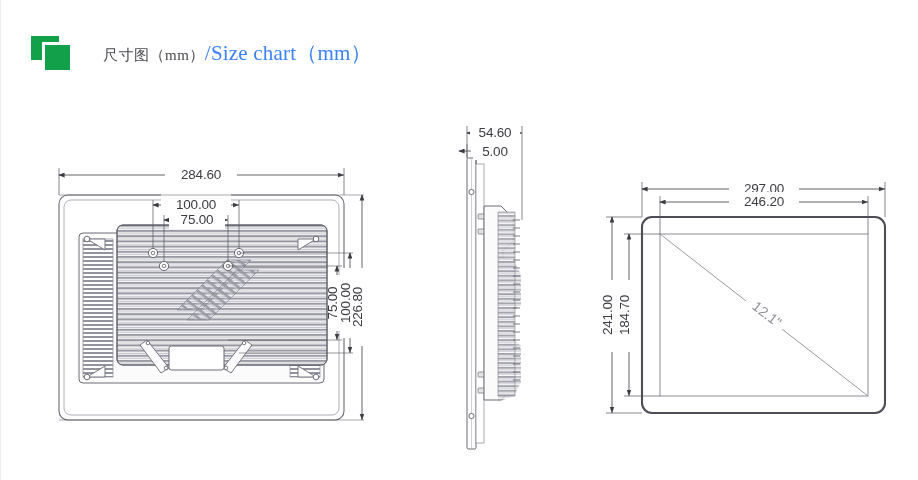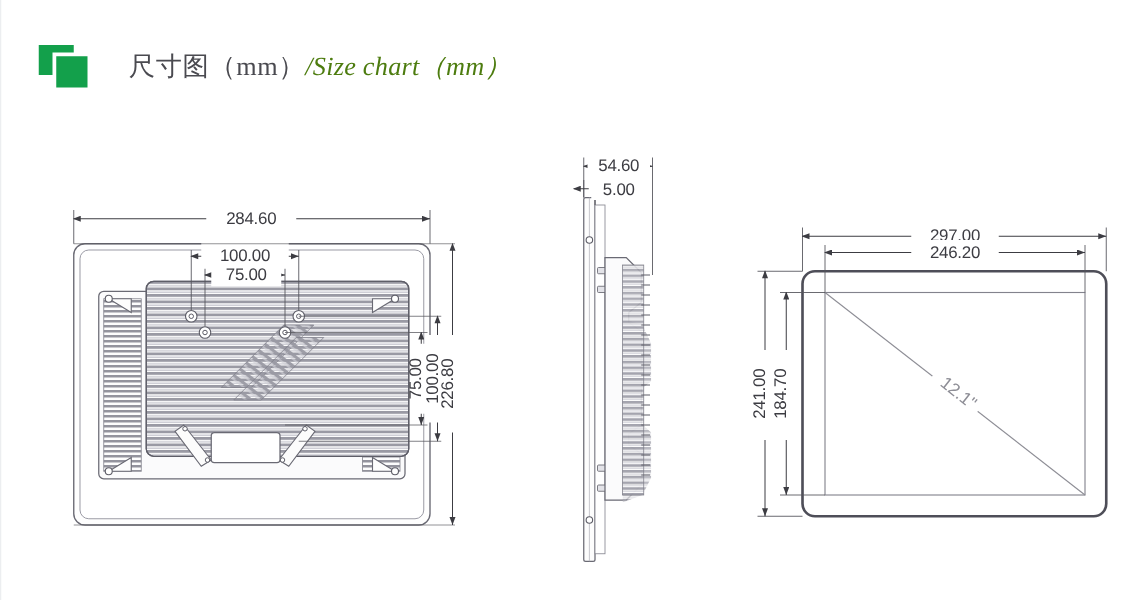--- a/index.html
+++ b/index.html
@@ -14,22 +14,22 @@
   }
   .page{position:absolute;inset:0;}
 
   
   .header{position:absolute;left:30px;top:36px;display:flex;align-items:center;}
   .logo{position:relative;width:44px;height:34px;flex:0 0 auto;}
   .logo .sq-back{position:absolute;left:0;top:0;width:28px;height:24px;background:#13a04b;}
   .logo .sq-front{position:absolute;left:14px;top:9px;width:25px;height:25px;background:#13a04b;
                   box-shadow:0 0 0 3px #ffffff;}
   .title{margin-left:28px;white-space:nowrap;line-height:1;}
-  .title .cn{font-size:21px;color:#4a4a50;letter-spacing:.5px;}
-  .title .en{font-size:21px;color:#4d7c0f;letter-spacing:.2px;font-style:italic;}
+  .title .cn{font-size:15px;color:#4a4a50;letter-spacing:.5px;}
+  .title .en{font-size:21px;color:#3b82f6;letter-spacing:.2px;}
 
   
   .drawing{position:absolute;left:0;top:100px;width:918px;height:380px;}
   svg{display:block;}
 
   text.dim{
     font-family:"Liberation Sans","DejaVu Sans",sans-serif;
     font-size:13.5px;fill:#3c3c42;letter-spacing:-0.2px;
   }
   text.diag{

